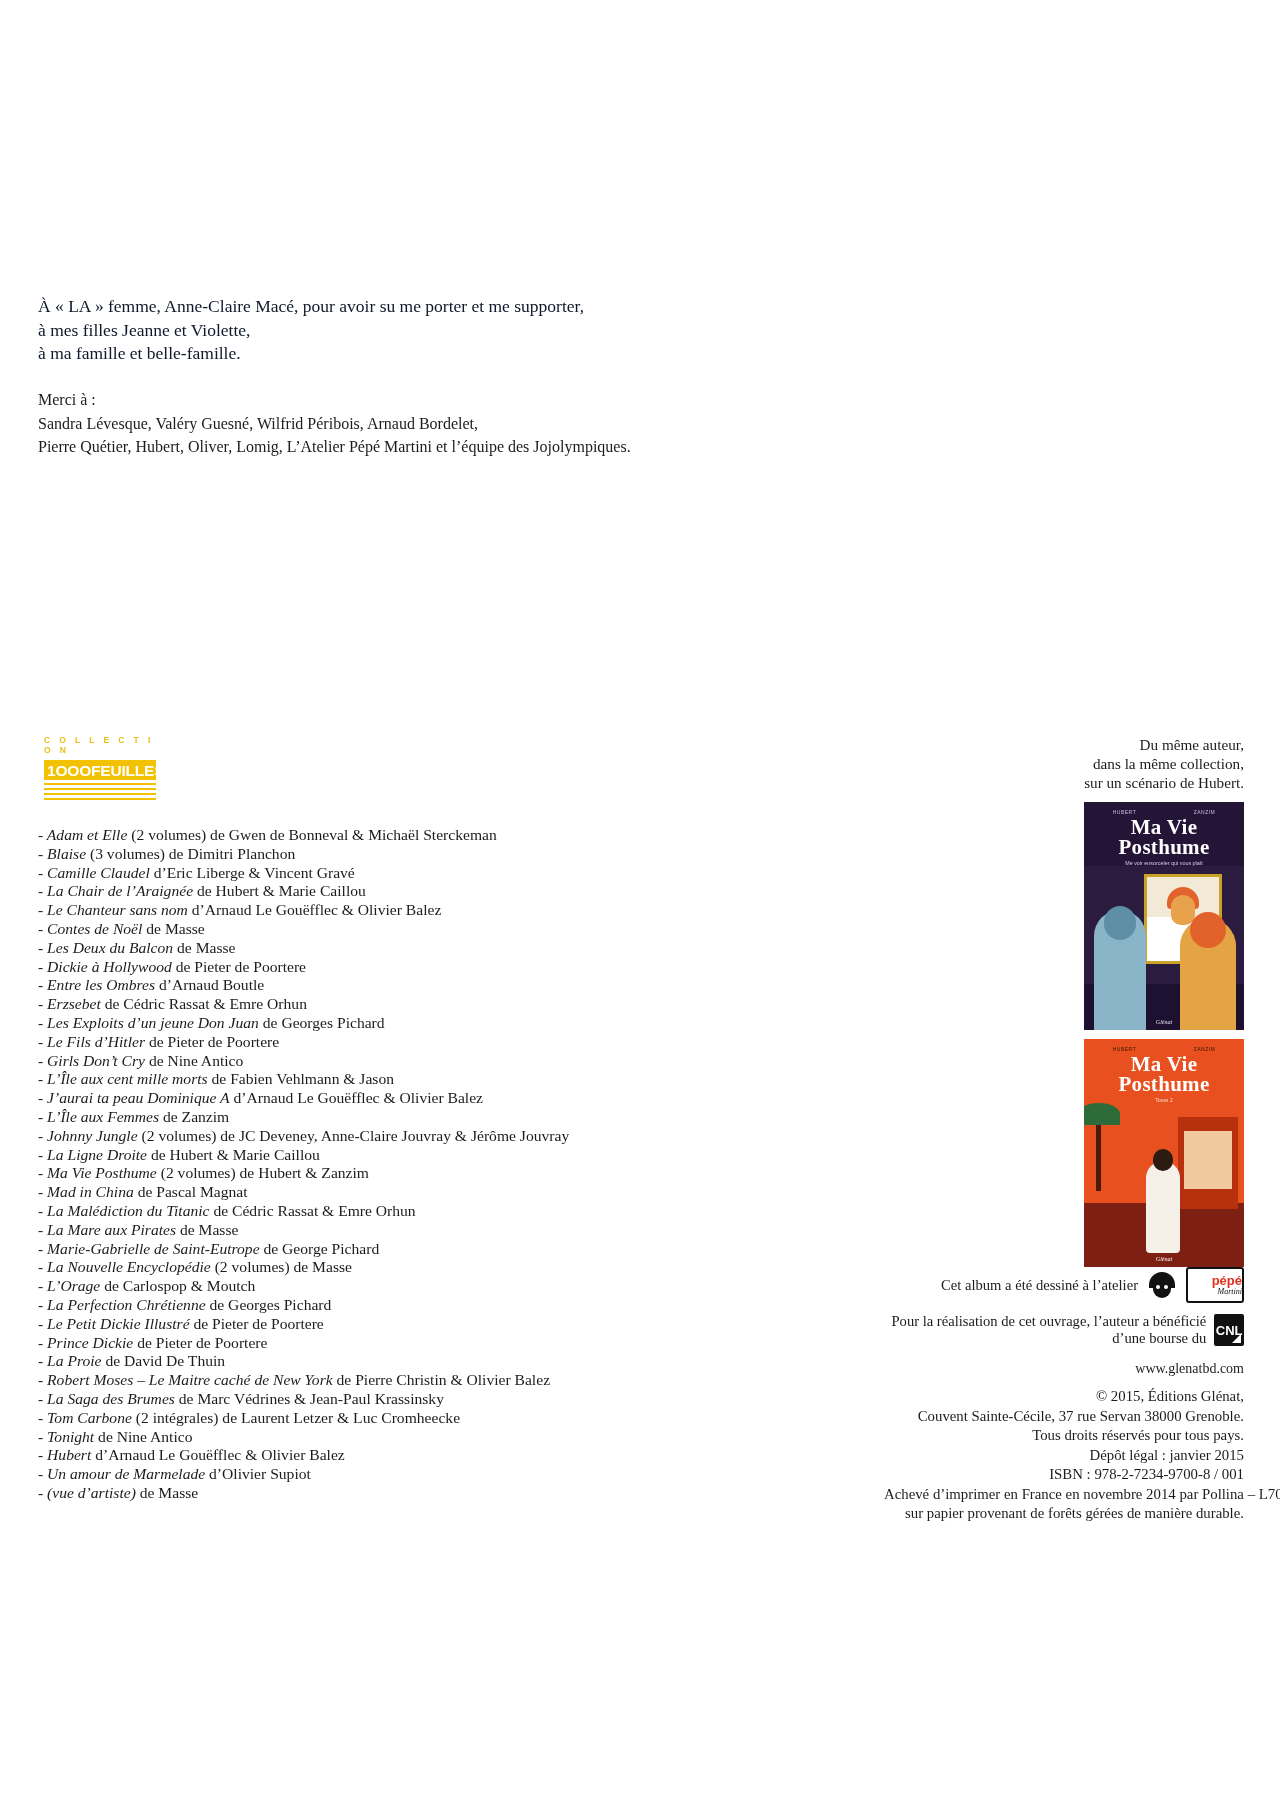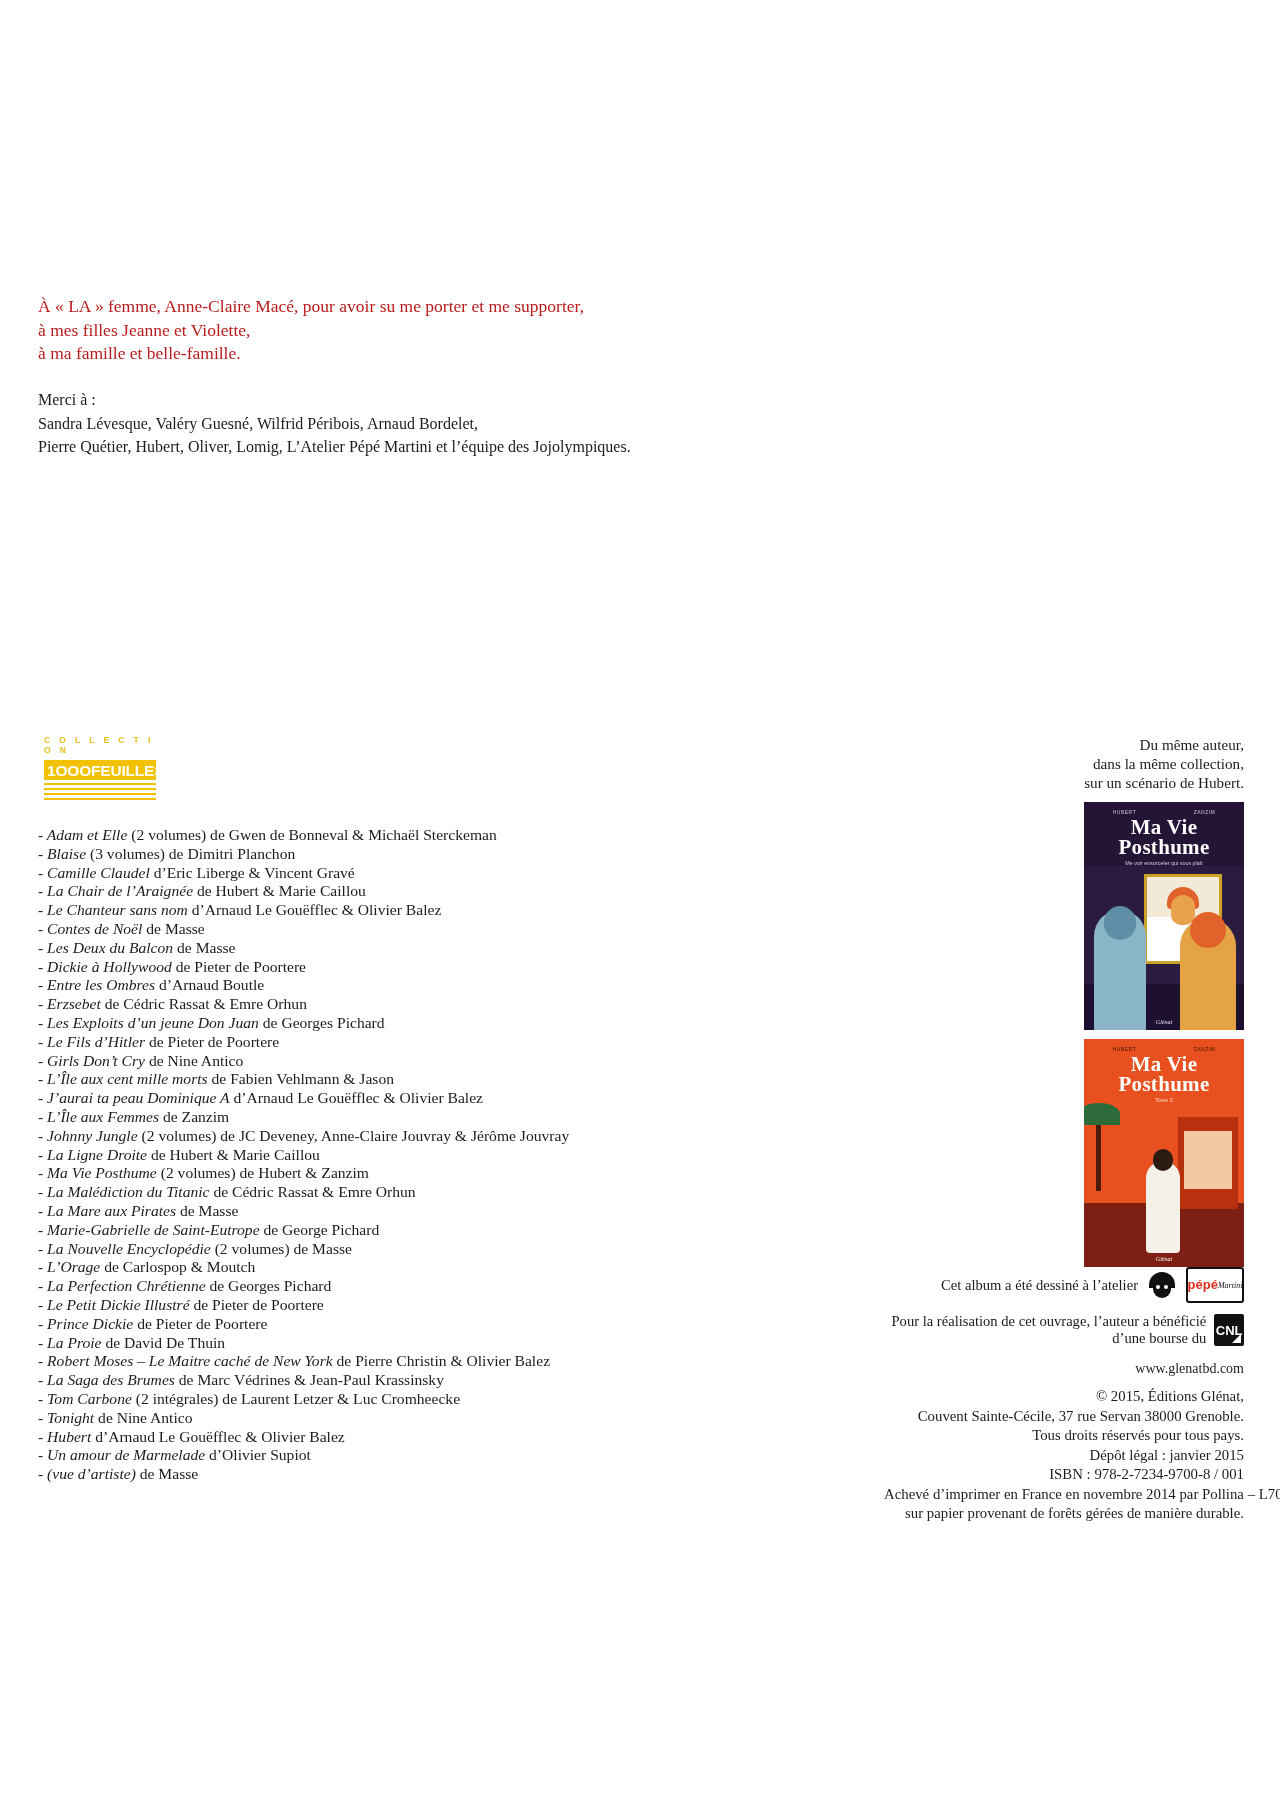--- a/index.html
+++ b/index.html
@@ -24,21 +24,21 @@
   }
 
   
   .dedication {
     position: absolute;
     left: 38px;
     top: 295px;
     width: 760px;
     font-size: 17.5px;
     line-height: 23.5px;
-    color: #b91c1c;
+    color: #0f172a;
   }
   .dedication div { white-space: pre; }
 
   .thanks {
     position: absolute;
     left: 38px;
     top: 388px;
     width: 860px;
     font-size: 16px;
     line-height: 23.5px;
@@ -206,21 +206,21 @@
   .logo-face {
     width: 30px; height: 30px; border-radius: 2px;
     background:#ffffff; position: relative; border:1px solid #ffffff;
   }
   .logo-face .hair { position:absolute; left:2px; top:2px; width:26px; height:16px; background:#111; border-radius:13px 13px 0 0;}
   .logo-face .face { position:absolute; left:6px; top:9px; width:18px; height:19px; background:#111; border-radius:9px 9px 9px 9px;}
   .logo-face .eye1, .logo-face .eye2 { position:absolute; width:4px;height:4px;background:#fff;border-radius:50%; top:15px;}
   .logo-face .eye1{left:9px;} .logo-face .eye2{left:17px;}
   .logo-pepe {
     width: 54px; height: 32px; border:2px solid #111; border-radius:3px;
-    display:flex; flex-direction:row; align-items:center; justify-content:center;
+    display:flex; flex-direction:column; justify-content:center;
     background:#fff;
   }
   .logo-pepe .p1 { font-family:"Liberation Sans", sans-serif; font-weight:bold; font-size:13px; color:#e0301e; line-height:12px;}
   .logo-pepe .p2 { font-family:"Liberation Serif", serif; font-style:italic; font-size:8px; color:#111; line-height:9px;}
 
   .cnl-row {
     margin-top: 10px;
     display:flex; align-items:center; justify-content:flex-end; gap:8px;
     font-size: 14.6px;
   }
@@ -289,20 +289,21 @@
       <div class="line"><em>- Erzsebet</em><span> de Cédric Rassat &amp; Emre Orhun</span></div>
       <div class="line"><em>- Les Exploits d’un jeune Don Juan</em><span> de Georges Pichard</span></div>
       <div class="line"><em>- Le Fils d’Hitler</em><span> de Pieter de Poortere</span></div>
       <div class="line"><em>- Girls Don’t Cry</em><span> de Nine Antico</span></div>
       <div class="line"><em>- L’Île aux cent mille morts</em><span> de Fabien Vehlmann &amp; Jason</span></div>
       <div class="line"><em>- J’aurai ta peau Dominique A</em><span> d’Arnaud Le Gouëfflec &amp; Olivier Balez</span></div>
       <div class="line"><em>- L’Île aux Femmes</em><span> de Zanzim</span></div>
       <div class="line"><em>- Johnny Jungle</em><span> (2 volumes) de JC Deveney, Anne-Claire Jouvray &amp; Jérôme Jouvray</span></div>
       <div class="line"><em>- La Ligne Droite</em><span> de Hubert &amp; Marie Caillou</span></div>
       <div class="line"><em>- Ma Vie Posthume</em><span> (2 volumes) de Hubert &amp; Zanzim</span></div>
+      <div class="line"><em>- Mad in China</em><span> de Pascal Magnat</span></div>
       <div class="line"><em>- La Malédiction du Titanic</em><span> de Cédric Rassat &amp; Emre Orhun</span></div>
       <div class="line"><em>- La Mare aux Pirates</em><span> de Masse</span></div>
       <div class="line"><em>- Marie-Gabrielle de Saint-Eutrope</em><span> de George Pichard</span></div>
       <div class="line"><em>- La Nouvelle Encyclopédie</em><span> (2 volumes) de Masse</span></div>
       <div class="line"><em>- L’Orage</em><span> de Carlospop &amp; Moutch</span></div>
       <div class="line"><em>- La Perfection Chrétienne</em><span> de Georges Pichard</span></div>
       <div class="line"><em>- Le Petit Dickie Illustré</em><span> de Pieter de Poortere</span></div>
       <div class="line"><em>- Prince Dickie</em><span> de Pieter de Poortere</span></div>
       <div class="line"><em>- La Proie</em><span> de David De Thuin</span></div>
       <div class="line"><em>- Robert Moses – Le Maitre caché de New York</em><span> de Pierre Christin &amp; Olivier Balez</span></div>

